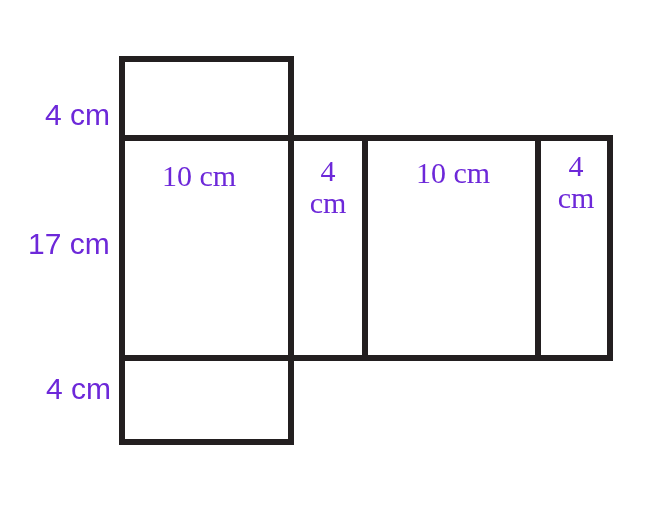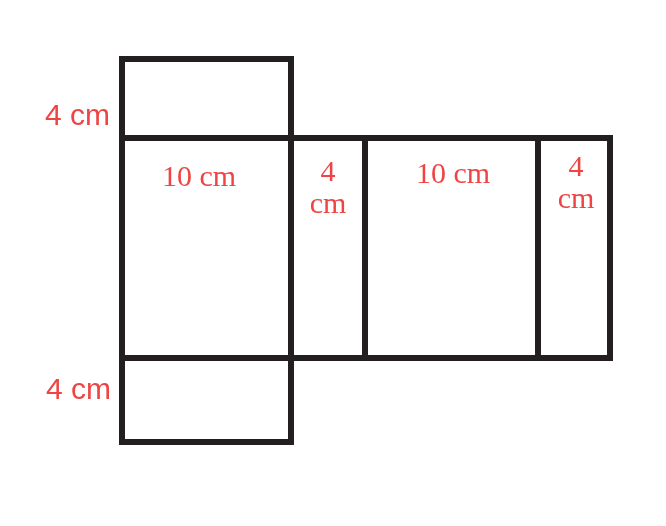--- a/index.html
+++ b/index.html
@@ -6,21 +6,21 @@
     margin: 0;
     padding: 0;
     background: #ffffff;
   }
   .canvas {
     position: relative;
     width: 666px;
     height: 526px;
     background: #ffffff;
     font-family: "Liberation Sans", sans-serif;
-    color: #ef4444;
+    color: #6d28d9;
     overflow: hidden;
   }
   .rect {
     position: absolute;
     box-sizing: border-box;
     border: 6px solid #231f20;
     background: transparent;
   }
   
   .top-flap    { left: 119px; top:  56px; width: 175px; height:  85px; }
@@ -53,20 +53,21 @@
 
   <div class="rect top-flap"></div>
   <div class="rect face-left"></div>
   <div class="rect strip-left"></div>
   <div class="rect face-right"></div>
   <div class="rect strip-right"></div>
   <div class="rect bottom-flap"></div>
 
   <div class="lbl lbl-top-flap">4 cm</div>
 
+  <div class="lbl lbl-body-height">17 cm</div>
 
   <div class="lbl lbl-bottom-flap">4 cm</div>
 
   <div class="lbl centered lbl-face-left">10 cm</div>
 
   <div class="lbl centered lbl-strip-left">
     <div>4</div>
     <div>cm</div>
   </div>
 

